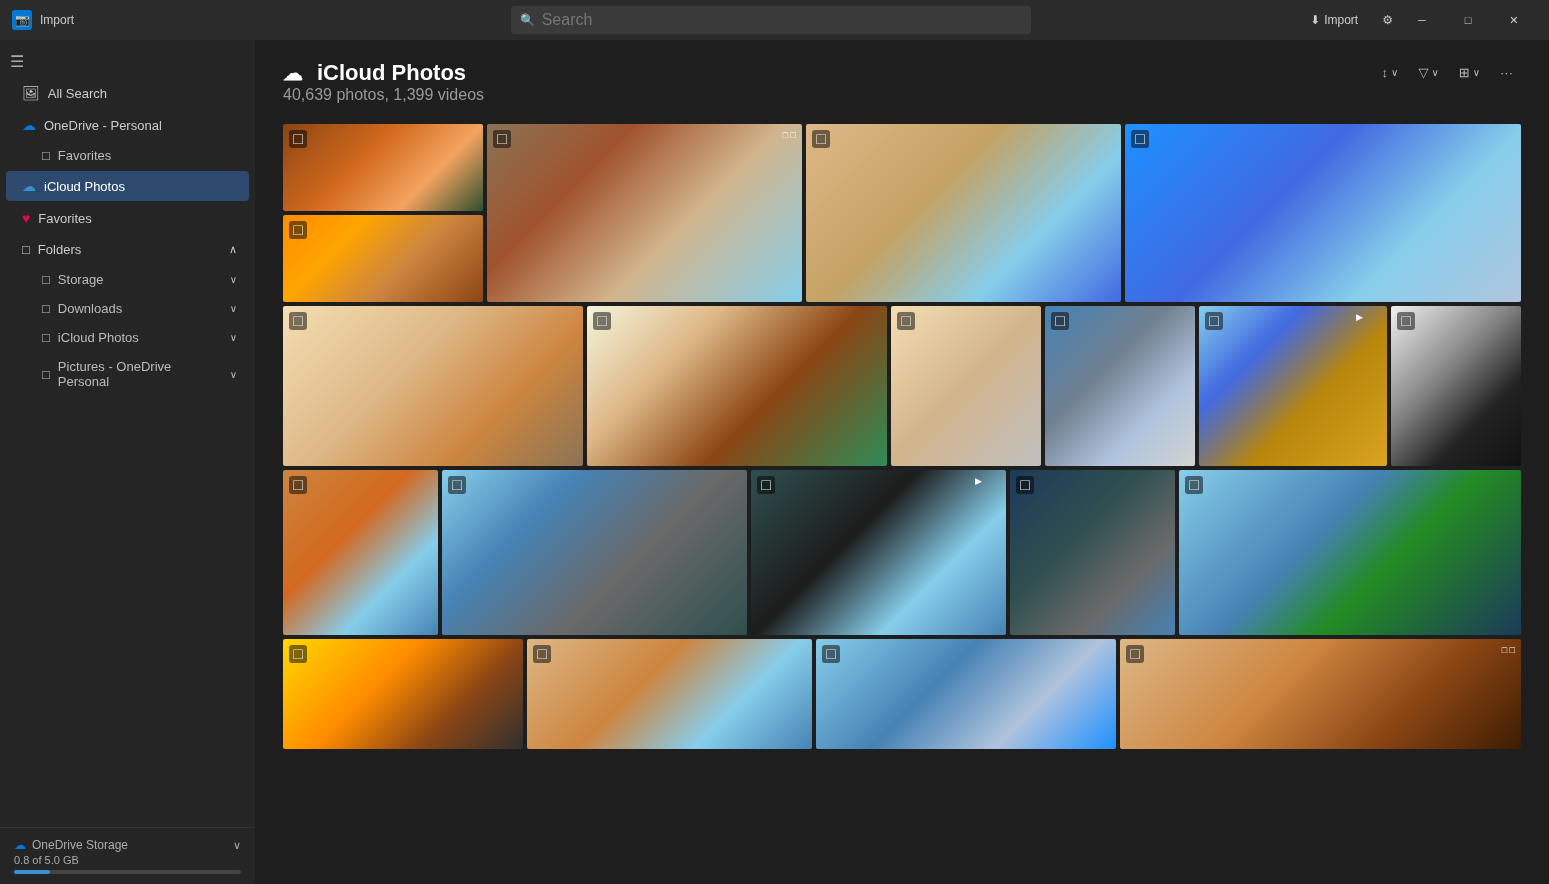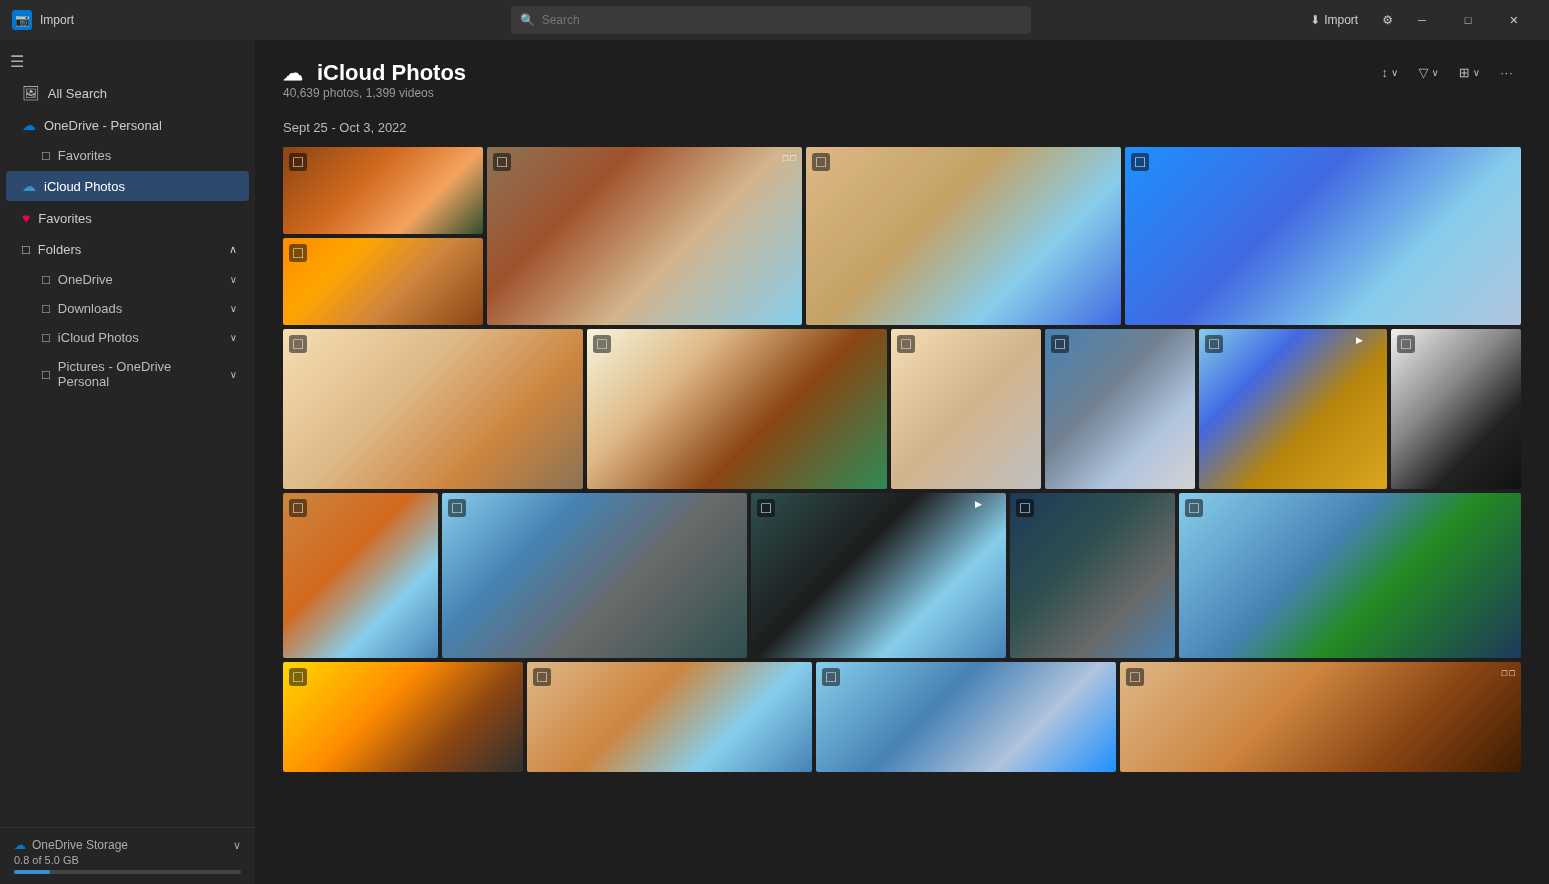--- a/index.html
+++ b/index.html
@@ -47,21 +47,21 @@
       height: 28px;
       gap: 6px;
       margin-right: auto;
       margin-left: 300px;
     }
     .titlebar-search input {
       background: transparent;
       border: none;
       outline: none;
       color: #c4b5fd;
-      font-size: 12px;
+      font-size: 16px;
       width: 100%;
     }
     .titlebar-actions {
       display: flex;
       align-items: center;
       gap: 12px;
       margin-left: auto;
     }
     .titlebar-btn {
       background: none;
@@ -193,21 +193,21 @@
       display: flex;
       align-items: center;
       gap: 10px;
     }
     .content-title .icloud-icon {
       width: 24px;
       height: 24px;
       font-size: 20px;
     }
     .content-subtitle {
-      font-size: 12px;
+      font-size: 16px;
       color: #999;
       margin-bottom: 14px;
     }
     .content-toolbar {
       margin-left: auto;
       display: flex;
       align-items: center;
       gap: 4px;
     }
     .toolbar-btn {
@@ -357,21 +357,21 @@
     </div>
 
     <div class="sidebar-section-header">
       <span>□</span>
       <span>Folders</span>
       <span class="chevron">∧</span>
     </div>
 
     <div class="sidebar-sub-item">
       <span>□</span>
-      <span>OneDrive</span>
+      <span>Storage</span>
       <span class="chevron">∨</span>
     </div>
 
     <div class="sidebar-sub-item">
       <span>□</span>
       <span>Downloads</span>
       <span class="chevron">∨</span>
     </div>
 
     <div class="sidebar-sub-item">
@@ -421,21 +421,20 @@
         <button class="toolbar-btn">
           <span>⊞</span>
           <span style="font-size:10px;">∨</span>
         </button>
         <button class="toolbar-btn">
           <span>···</span>
         </button>
       </div>
     </div>
 
-    <div class="date-range">Sept 25 - Oct 3, 2022</div>
 
     <div class="photo-grid-row">
 
       <div style="display:flex;flex-direction:column;gap:4px;width:200px;flex-shrink:0;">
         <div class="photo-thumb photo-food1" style="height:87px;">
           <div class="thumb-checkbox">□</div>
         </div>
         <div class="photo-thumb photo-orange-wall" style="height:87px;">
           <div class="thumb-checkbox">□</div>
         </div>

